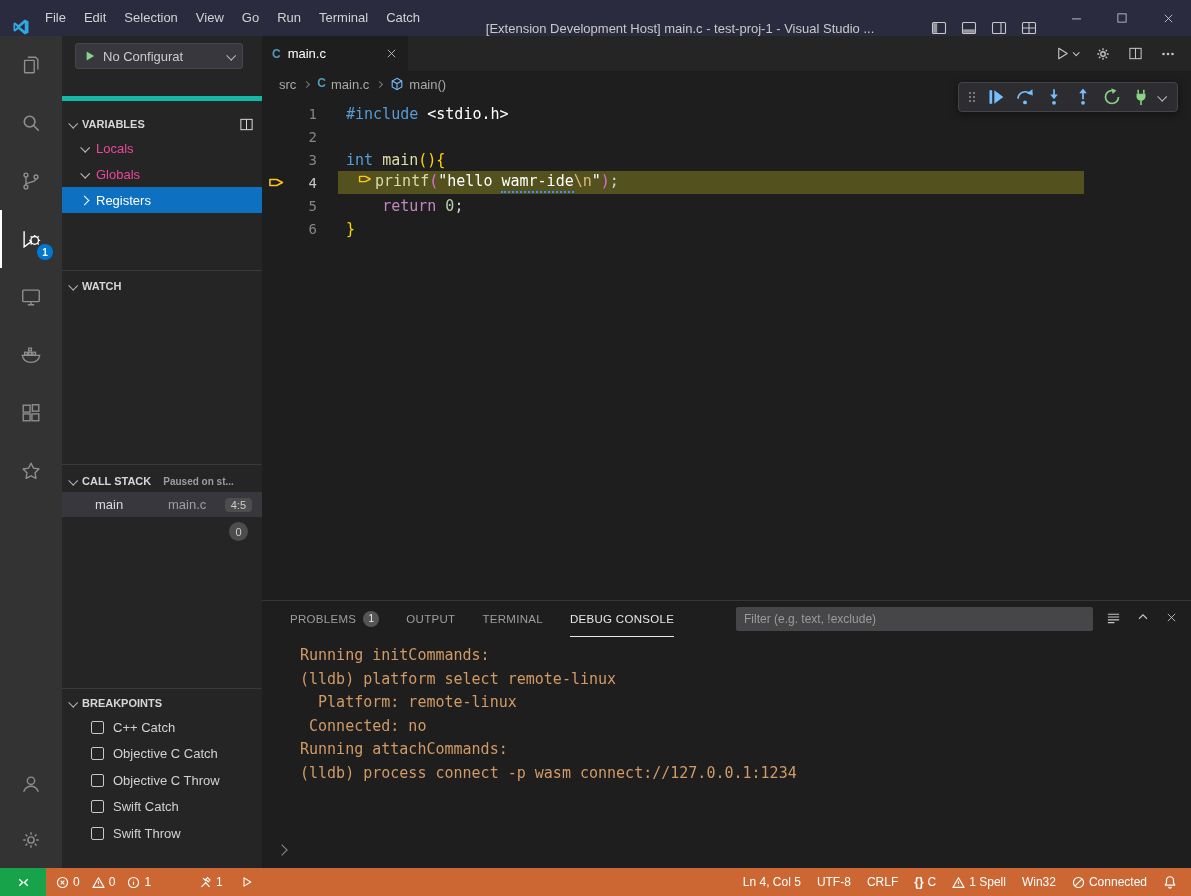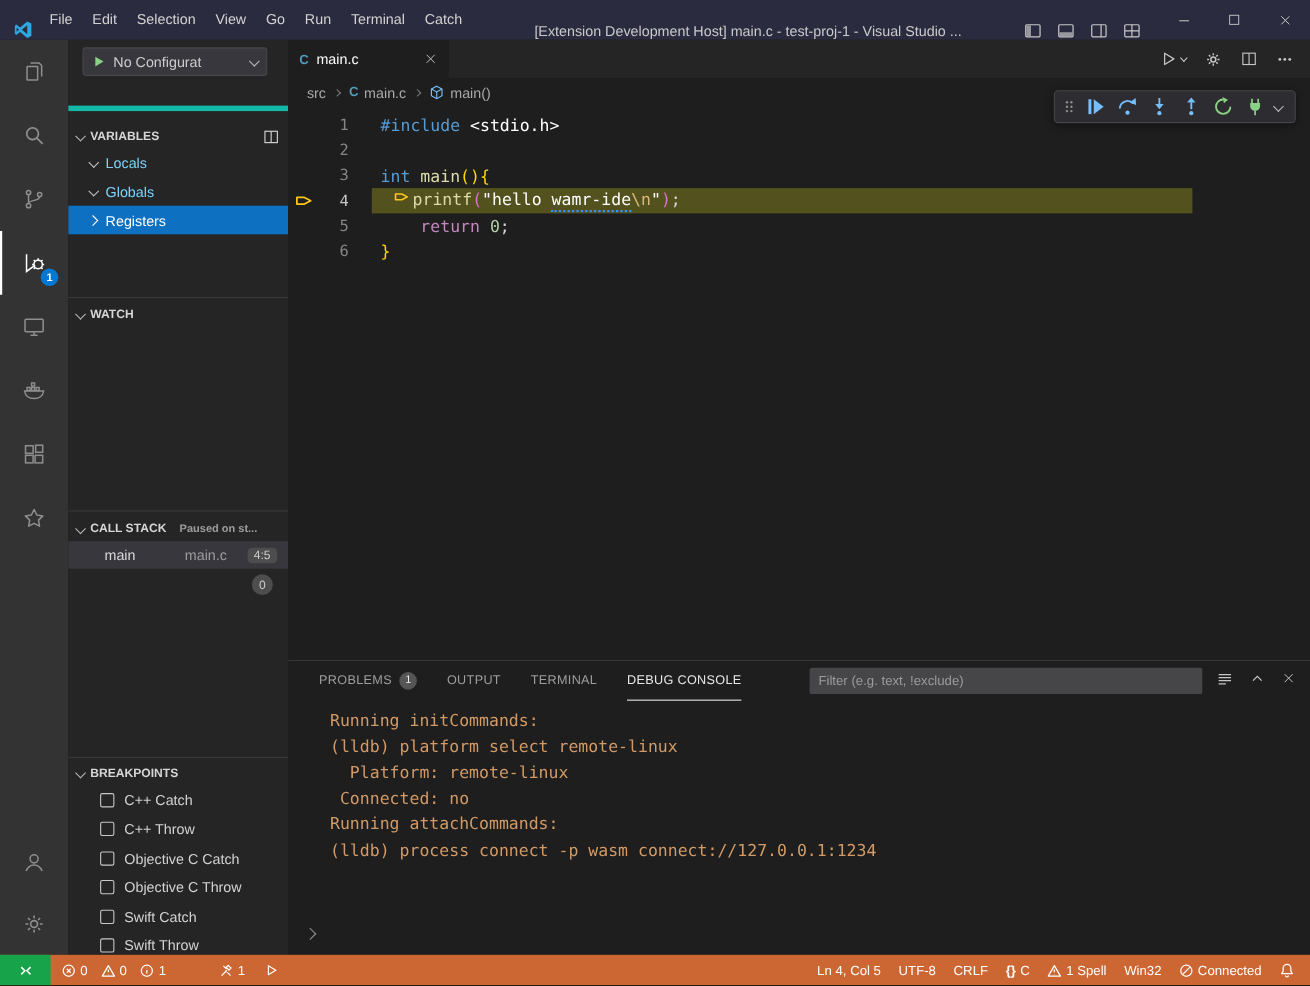--- a/index.html
+++ b/index.html
@@ -48,21 +48,21 @@
   .side-sec{position:absolute;left:0;right:0}
   #sec-variables{top:60px;border-top:5px solid #14b8a6;padding-top:12px}
   #sec-watch{top:234px;border-top:1px solid #3a3a3a;padding-top:4px}
   #sec-callstack{top:428px;border-top:1px solid #3a3a3a;padding-top:5px}
   #sec-breakpoints{top:652px;border-top:1px solid #3a3a3a;padding-top:3px}
   .sec-header{height:22px;display:flex;align-items:center;gap:6px;padding:0 8px 0 7px;font-size:11px;font-weight:700;color:#d6d6d6}
   .sec-header .chev{color:#b5b5b5}
   .hdr-spacer{flex:1}
   .cs-status{font-size:10px;color:#9d9d9d;font-weight:700;margin-left:6px;white-space:nowrap}
 
-  .tree-row{height:26px;display:flex;align-items:center;gap:8px;padding-left:19px;font-size:13px;color:#7dd3fc}
+  .tree-row{height:26px;display:flex;align-items:center;gap:8px;padding-left:19px;font-size:13px;color:#ec4899}
   .tree-row.selected{background:var(--selection-blue,#0e70c1);color:#fff}
   .tree-row .chev{color:#c2c2c2}
   .tree-row.selected .chev{color:#fff}
 
   .cs-row{height:25px;background:#37373d;display:flex;align-items:center;font-size:13px}
   .cs-fn{margin-left:33px;color:#dadada;width:73px}
   .cs-file{color:#9e9e9e}
   .cs-badge{margin-left:auto;margin-right:10px;background:#4d4d4d;color:#ccc;font-size:11px;border-radius:4px;padding:1px 6px}
   .cs-zero{width:19px;height:19px;border-radius:50%;background:#4d4d4d;color:#ccc;font-size:11px;
            display:flex;align-items:center;justify-content:center;margin:5px 14px 0 auto}
@@ -386,24 +386,20 @@
       <section class="side-sec" id="sec-breakpoints" data-name="breakpoints-section">
         <div class="sec-header" data-name="breakpoints-section-header">
           <span class="chev down" data-name="chevron-down-icon"></span>
           <span data-name="section-title">BREAKPOINTS</span>
         </div>
         <div id="bp-rows" data-name="breakpoints-list">
             <div class="bp-row" data-name="breakpoint-c-catch">
               <span class="bp-check" data-name="breakpoint-checkbox"></span>
               <span data-name="breakpoint-label">C++ Catch</span>
             </div>
-            <div class="bp-row" data-name="breakpoint-c-throw">
-              <span class="bp-check" data-name="breakpoint-checkbox"></span>
-              <span data-name="breakpoint-label">C++ Throw</span>
-            </div>
             <div class="bp-row" data-name="breakpoint-objective-c-catch">
               <span class="bp-check" data-name="breakpoint-checkbox"></span>
               <span data-name="breakpoint-label">Objective C Catch</span>
             </div>
             <div class="bp-row" data-name="breakpoint-objective-c-throw">
               <span class="bp-check" data-name="breakpoint-checkbox"></span>
               <span data-name="breakpoint-label">Objective C Throw</span>
             </div>
             <div class="bp-row" data-name="breakpoint-swift-catch">
               <span class="bp-check" data-name="breakpoint-checkbox"></span>

